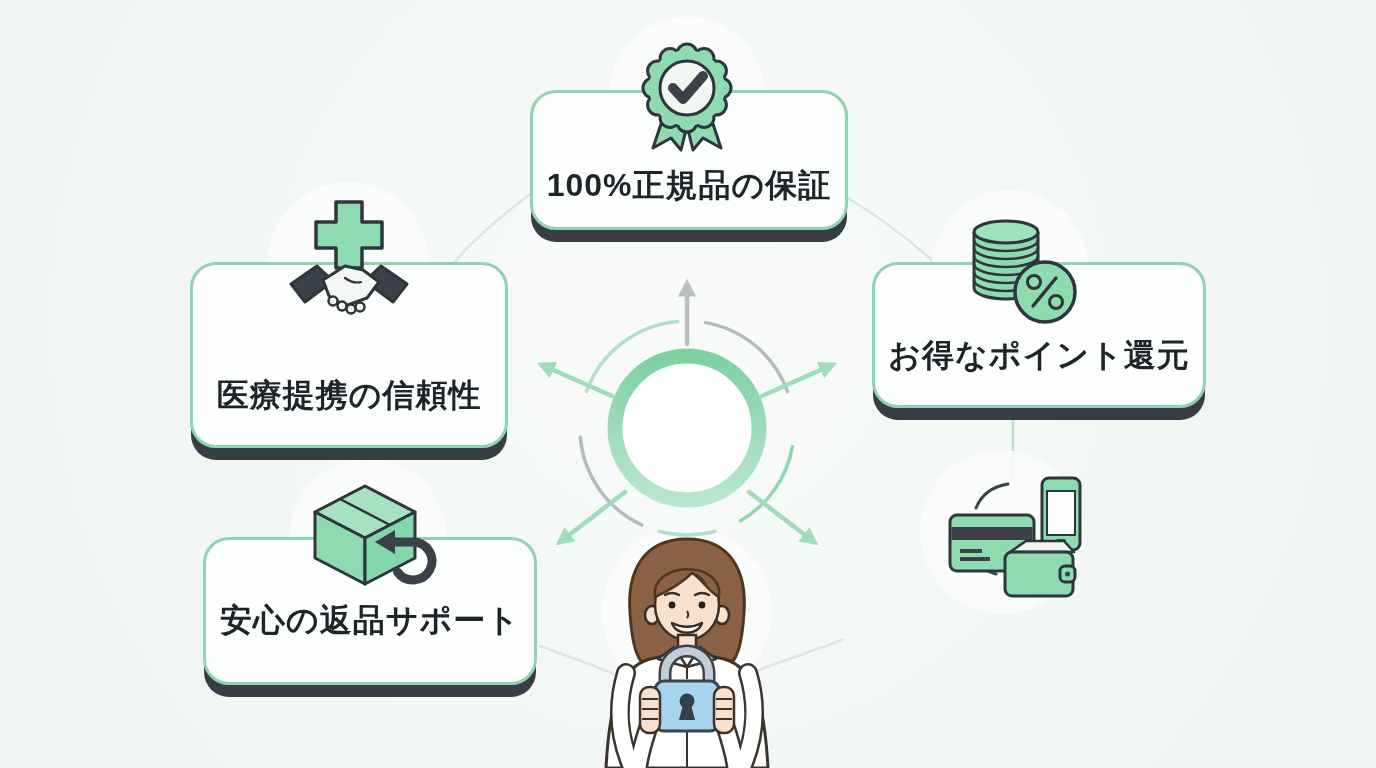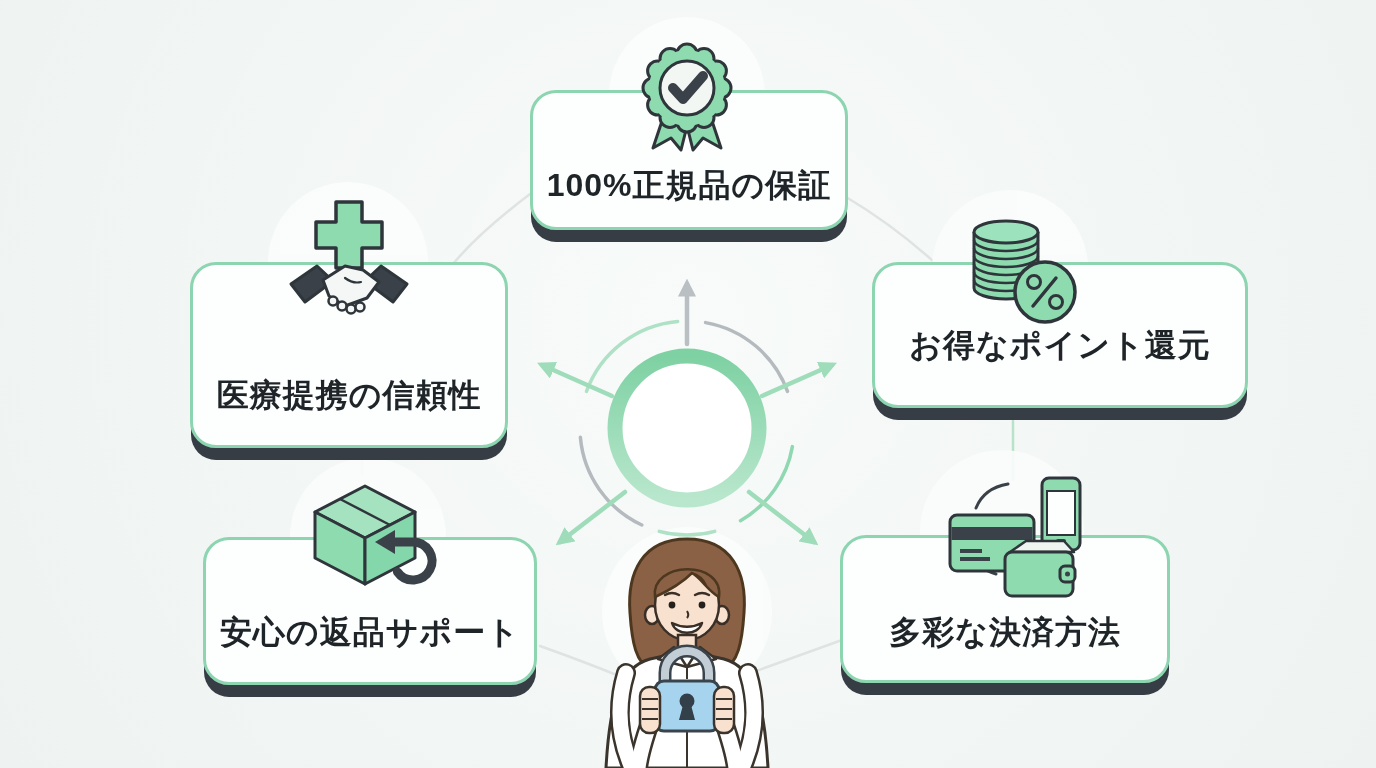--- a/index.html
+++ b/index.html
@@ -16,22 +16,22 @@
     border-radius:26px;
     box-shadow:0 13px 0 -1px #363d45;
     display:flex;align-items:flex-end;justify-content:center;
   }
   .card-label{
     font-size:32px;font-weight:bold;color:#1e2428;letter-spacing:1px;
     white-space:nowrap;line-height:40px;
   }
   .card-top{left:530px;top:90px;width:318px;height:140px;padding-bottom:22px;}
   .card-left{left:190px;top:262px;width:318px;height:186px;padding-bottom:30px;}
-  .card-right{left:872px;top:262px;width:376px;height:146px;padding-bottom:40px;}
-  .card-bl{left:203px;top:537px;width:334px;height:148px;padding-bottom:30px;}
+  .card-right{left:872px;top:262px;width:334px;height:146px;padding-bottom:30px;}
+  .card-bl{left:203px;top:537px;width:334px;height:148px;padding-bottom:42px;}
   .card-br{left:840px;top:535px;width:330px;height:148px;padding-bottom:28px;}
   .icon{position:absolute;}
   .icon-ribbon{left:625px;top:36px;}
   .icon-handshake{left:283px;top:196px;}
   .icon-coins{left:948px;top:210px;}
   .icon-box{left:303px;top:480px;}
   .icon-payment{left:928px;top:468px;}
   .icon-woman{left:594px;top:531px;}
 </style>
 </head>
@@ -94,23 +94,20 @@
     <div class="card-label">100%正規品の保証</div>
   </div>
   <div class="card card-left">
     <div class="card-label">医療提携の信頼性</div>
   </div>
   <div class="card card-right">
     <div class="card-label">お得なポイント還元</div>
   </div>
   <div class="card card-bl">
     <div class="card-label">安心の返品サポート</div>
-  </div>
-  <div class="card card-br">
-    <div class="card-label">多彩な決済方法</div>
   </div>
 
   <svg class="icon icon-ribbon" width="124" height="118" viewBox="0 0 124 118">
     <g stroke="#2f363b" stroke-width="3" stroke-linejoin="round">
       <polygon points="40,76 28,112 46,102 56,114 64,82" fill="#8edbb0"></polygon>
       <polygon points="84,76 96,112 78,102 68,114 60,82" fill="#8edbb0"></polygon>
     </g>
     <g fill="#8edbb0" stroke="#2f363b" stroke-width="3">
       <circle cx="96" cy="52" r="10"></circle>
         <circle cx="91.4" cy="69" r="10"></circle>

